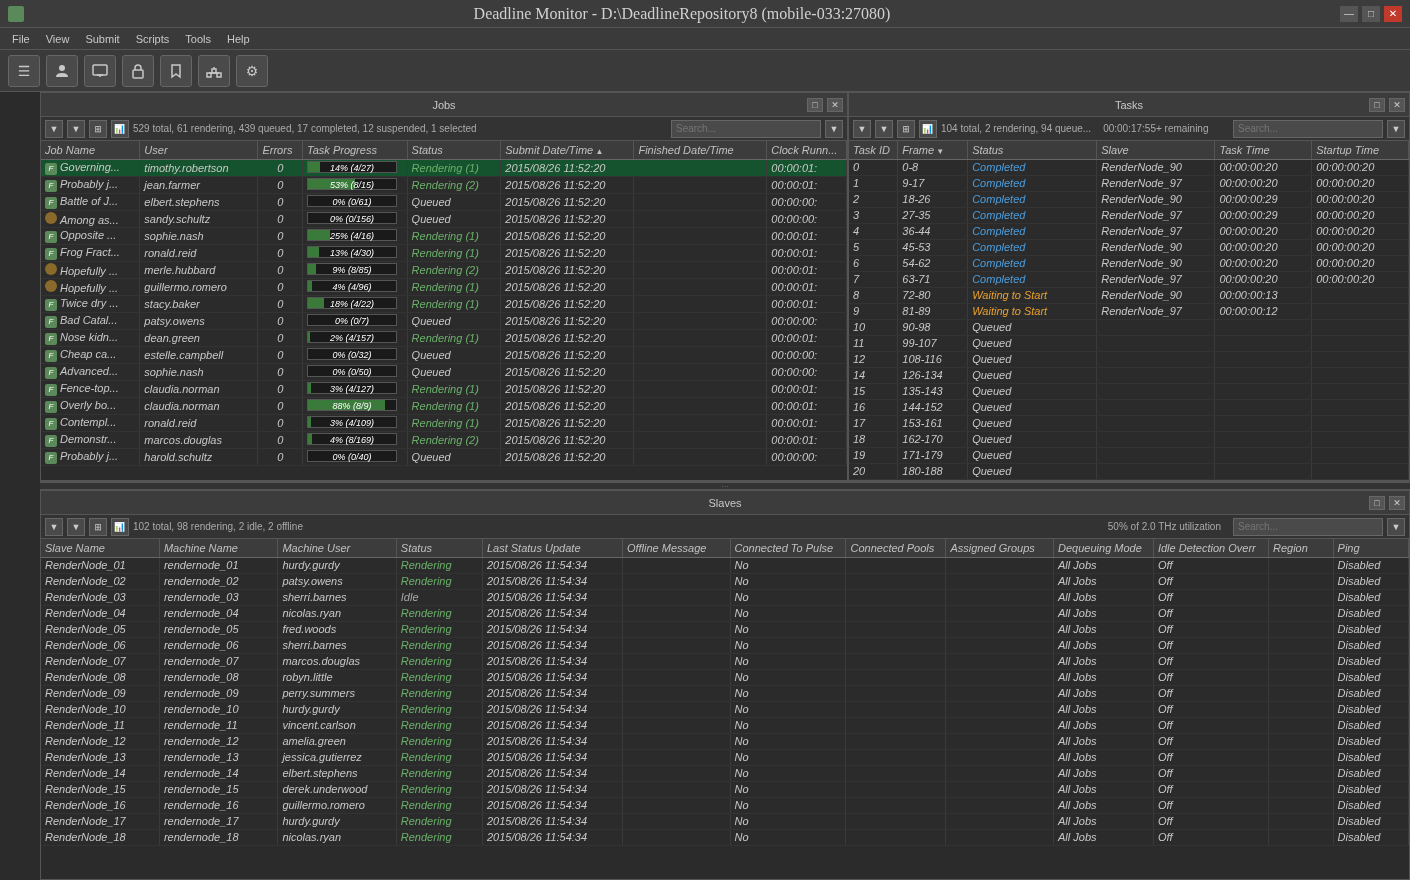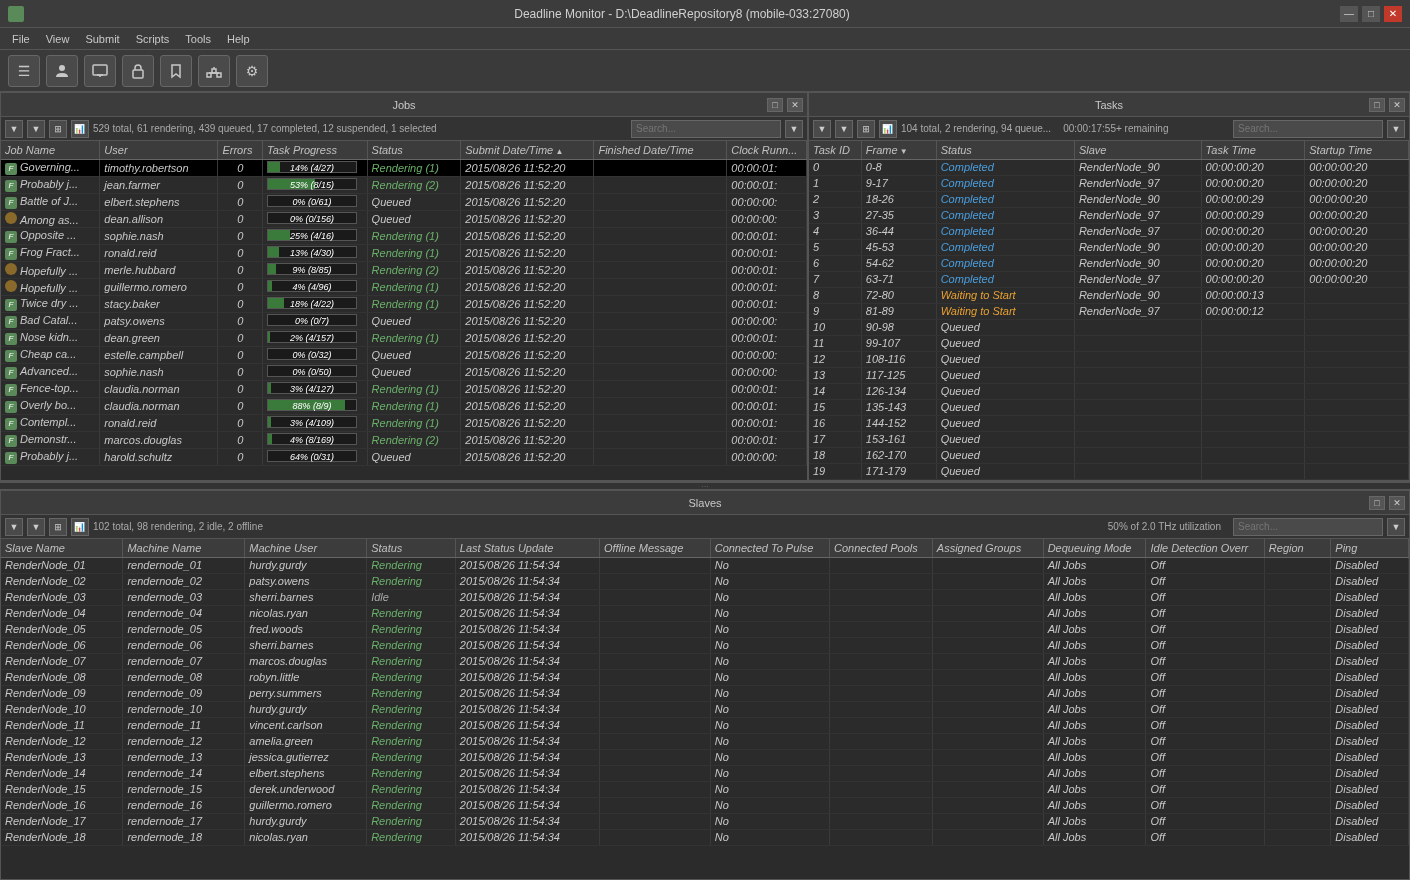--- a/index.html
+++ b/index.html
@@ -16,21 +16,21 @@
     #title-bar {
       background: #3c3c3c;
       height: 28px;
       display: flex;
       align-items: center;
       justify-content: space-between;
       padding: 0 8px;
       border-bottom: 1px solid #555;
     }
     #title-bar-icon { width: 16px; height: 16px; background: #5a8a5a; border-radius: 2px; }
-    #title-text { color: #d0d0d0; font-size: 12px; flex: 1; text-align: center; }
+    #title-text { color: #d0d0d0; font-size: 16px; flex: 1; text-align: center; font-family: Liberation Serif, serif; }
     #window-controls { display: flex; gap: 4px; }
     .win-btn {
       width: 18px; height: 16px; border: none; cursor: pointer;
       font-size: 10px; display: flex; align-items: center; justify-content: center;
     }
     .win-min { background: #555; color: #ccc; }
     .win-max { background: #555; color: #ccc; }
     .win-close { background: #c0392b; color: white; }
     
     #menu-bar {
@@ -65,20 +65,21 @@
       cursor: pointer;
       display: flex; align-items: center; justify-content: center;
       color: #c8c8c8;
       font-size: 14px;
     }
     
     #main-container {
       display: flex;
       flex-direction: column;
       height: calc(880px - 92px);
+      margin-left: 40px;
     }
     
     #top-section {
       display: flex;
       height: 390px;
       border-bottom: 1px solid #555;
     }
     
     .panel {
       display: flex;
@@ -162,21 +163,21 @@
       height: 18px;
     }
     .data-table td {
       padding: 1px 4px;
       border-right: 1px solid #3a3a3a;
       border-bottom: 1px solid #333;
       white-space: nowrap;
       height: 16px;
       overflow: hidden;
     }
-    .data-table tr.selected { background: #000000; }
+    .data-table tr.selected { background: #14532d; }
     .table-scroll {
       overflow-y: auto;
       overflow-x: auto;
       flex: 1;
       font-style: italic;
     }
     .table-scroll::-webkit-scrollbar { width: 12px; height: 12px; }
     .table-scroll::-webkit-scrollbar-track { background: #2b2b2b; }
     .table-scroll::-webkit-scrollbar-thumb { background: #555; border: 1px solid #444; }
     
@@ -373,21 +374,21 @@
       <div class="progress-bar" style="width:0%"></div>
       <span class="progress-text">0% (0/61)</span>
     </div></td>
     <td class="status-queued">Queued</td>
     <td>2015/08/26 11:52:20</td>
     <td></td>
     <td>00:00:00:</td>
   </tr>
               <tr>
     <td><span style="display:inline-block;width:12px;height:12px;background:#8a6a2a;border-radius:50%;margin-right:3px;"></span>Among as...</td>
-    <td>dean.allison</td>
+    <td>sandy.schultz</td>
     <td style="text-align:center">0</td>
     <td>
     <div class="progress-container">
       <div class="progress-bar" style="width:0%"></div>
       <span class="progress-text">0% (0/156)</span>
     </div></td>
     <td class="status-queued">Queued</td>
     <td>2015/08/26 11:52:20</td>
     <td></td>
     <td>00:00:00:</td>
@@ -574,21 +575,21 @@
     <td></td>
     <td>00:00:01:</td>
   </tr>
               <tr>
     <td><span style="display:inline-block;width:12px;height:12px;background:#5a8a5a;border-radius:2px;font-size:8px;color:#fff;text-align:center;line-height:12px;margin-right:3px;">F</span>Probably j...</td>
     <td>harold.schultz</td>
     <td style="text-align:center">0</td>
     <td>
     <div class="progress-container">
       <div class="progress-bar" style="width:0%"></div>
-      <span class="progress-text">64% (0/31)</span>
+      <span class="progress-text">0% (0/40)</span>
     </div></td>
     <td class="status-queued">Queued</td>
     <td>2015/08/26 11:52:20</td>
     <td></td>
     <td>00:00:00:</td>
   </tr>
             </tbody>
         </table>
       </div>
     </div>
@@ -716,28 +717,20 @@
     <td>11</td>
     <td>99-107</td>
     <td class="status-queued">Queued</td>
     <td></td>
     <td></td>
     <td></td>
   </tr>
               <tr>
     <td>12</td>
     <td>108-116</td>
-    <td class="status-queued">Queued</td>
-    <td></td>
-    <td></td>
-    <td></td>
-  </tr>
-              <tr>
-    <td>13</td>
-    <td>117-125</td>
     <td class="status-queued">Queued</td>
     <td></td>
     <td></td>
     <td></td>
   </tr>
               <tr>
     <td>14</td>
     <td>126-134</td>
     <td class="status-queued">Queued</td>
     <td></td>

